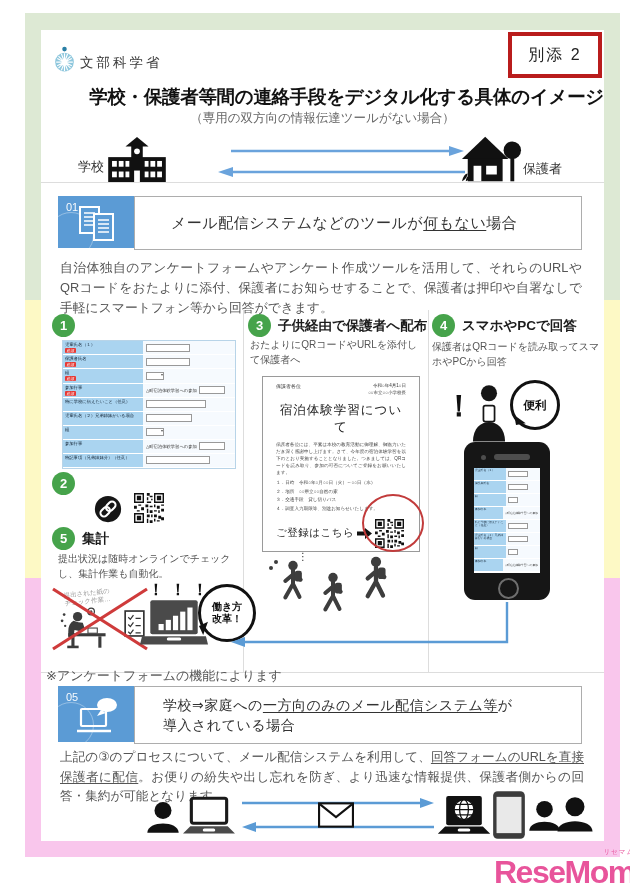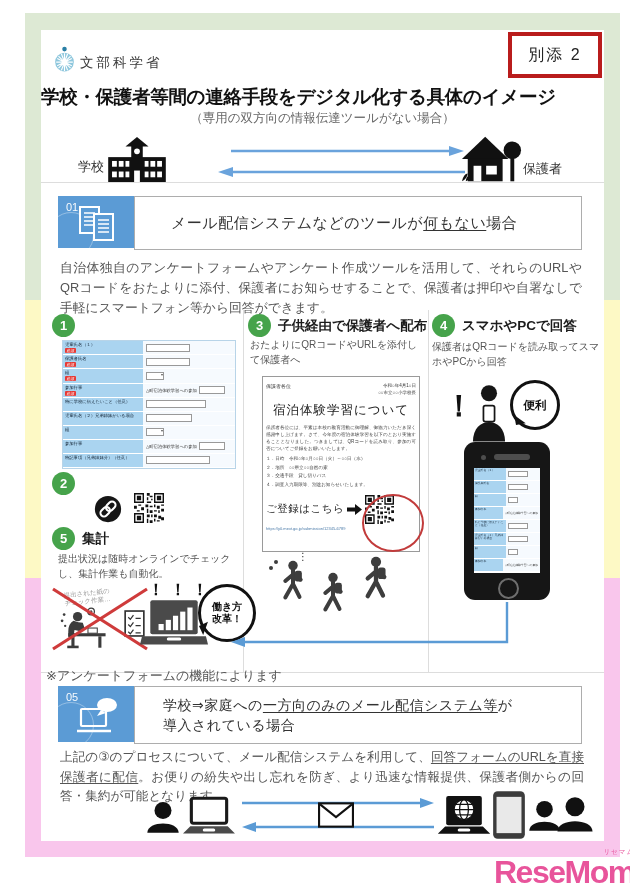--- a/index.html
+++ b/index.html
@@ -11,21 +11,21 @@
   .band-bottom{left:25px;top:841px;width:595px;height:16px;background:#f9c6ec;}
   .band-left,.band-right{top:13px;width:16px;height:844px;
      background:linear-gradient(#dde9d4 0 34%,#fdf9c5 34% 67%,#f9c6ec 67% 100%);}
   .band-left{left:25px;} .band-right{left:604px;}
   
   .vline{width:1px;background:#ddd;} .hline{height:1px;background:#ddd;}
   
   .agency{left:80px;top:54px;font-size:13.5px;letter-spacing:3px;color:#3a3a3a;font-weight:500;}
   .badge{left:508px;top:32px;width:86px;height:38px;border:4px solid #b91c1c;background:#fff;
          display:flex;align-items:center;justify-content:center;font-size:16px;letter-spacing:2px;color:#222;}
-  .title{left:41px;top:84px;width:563px;text-align:left;font-size:18.5px;font-weight:700;color:#111;letter-spacing:-0.3px;}
+  .title{left:41px;top:84px;width:563px;text-align:right;font-size:18.5px;font-weight:700;color:#111;letter-spacing:-0.3px;}
   .subtitle{left:41px;top:110px;width:563px;text-align:center;font-size:12.5px;color:#666;}
   .actor-label{font-size:13px;color:#333;}
   
   .numbox{width:76px;background:#5b9bd5;color:#fff;overflow:hidden;}
   .numbox .num{position:absolute;left:8px;top:5px;font-size:11px;opacity:.95;}
   .numbox .deco{position:absolute;left:-10px;top:16px;width:44px;height:44px;border:1px solid rgba(255,255,255,.35);border-radius:50%;}
   .titlebox{border:1px solid #adadad;background:#fff;display:flex;align-items:center;}
   .titlebox .tx{padding-left:36px;font-size:15px;color:#333;letter-spacing:.5px;line-height:1.45;}
   .u{text-decoration:underline;text-underline-offset:2px;}
   .para{font-size:12.8px;line-height:1.55;color:#555;text-align:justify;}
@@ -39,21 +39,21 @@
   .frow{display:flex;min-height:13px;border-bottom:1px solid #fff;}
   .flab{width:76px;background:#aad4f0;padding:1px 2px;font-size:4.3px;line-height:1.25;color:#123;}
   .req{display:inline-block;background:#e53935;color:#fff;font-size:4px;padding:0 1.5px;border-radius:1px;margin-top:.5px;}
   .ffld{flex:1;background:#f6fafe;display:flex;align-items:center;gap:2px;padding:1px 3px;}
   .inp{height:6px;background:#fff;border:1px solid #999;}
   .w42{width:42px;} .w24{width:24px;} .w58{width:58px;} .w44{width:44px;} .w62{width:62px;}
   .sel{width:16px;height:6px;background:#fff;border:1px solid #999;position:relative;}
   .sel:after{content:"▾";position:absolute;right:0;top:-1px;font-size:4px;color:#555;}
   .fval{font-size:4.3px;color:#333;white-space:nowrap;}
   
-  .letter{width:158px;height:176px;border:1px solid #9a9a9a;background:#fff;padding:6px 3px;box-sizing:border-box;overflow:hidden;}
+  .letter{width:158px;height:176px;border:1px solid #9a9a9a;background:#fff;padding:6px 13px;box-sizing:border-box;overflow:hidden;}
   .lhead{display:flex;justify-content:space-between;}
   .lto{font-size:5px;color:#333;} .lfrom{font-size:4.5px;color:#333;text-align:right;line-height:1.5;}
   .ltitle{text-align:center;font-size:12.5px;color:#222;letter-spacing:1px;margin-top:5px;}
   .lbody{font-size:4.6px;line-height:1.55;color:#444;text-align:justify;margin-top:5px;}
   .litem{font-size:4.6px;line-height:1.9;color:#444;}
   .lreg{display:flex;align-items:center;gap:3px;margin-top:5px;}
   .lregtx{font-size:10.5px;color:#222;letter-spacing:.5px;}
   .lurl{font-size:4px;color:#4a7aa8;margin-top:2px;}
   .redring{border:2.5px solid #c23b3b;border-radius:50%;}
   

